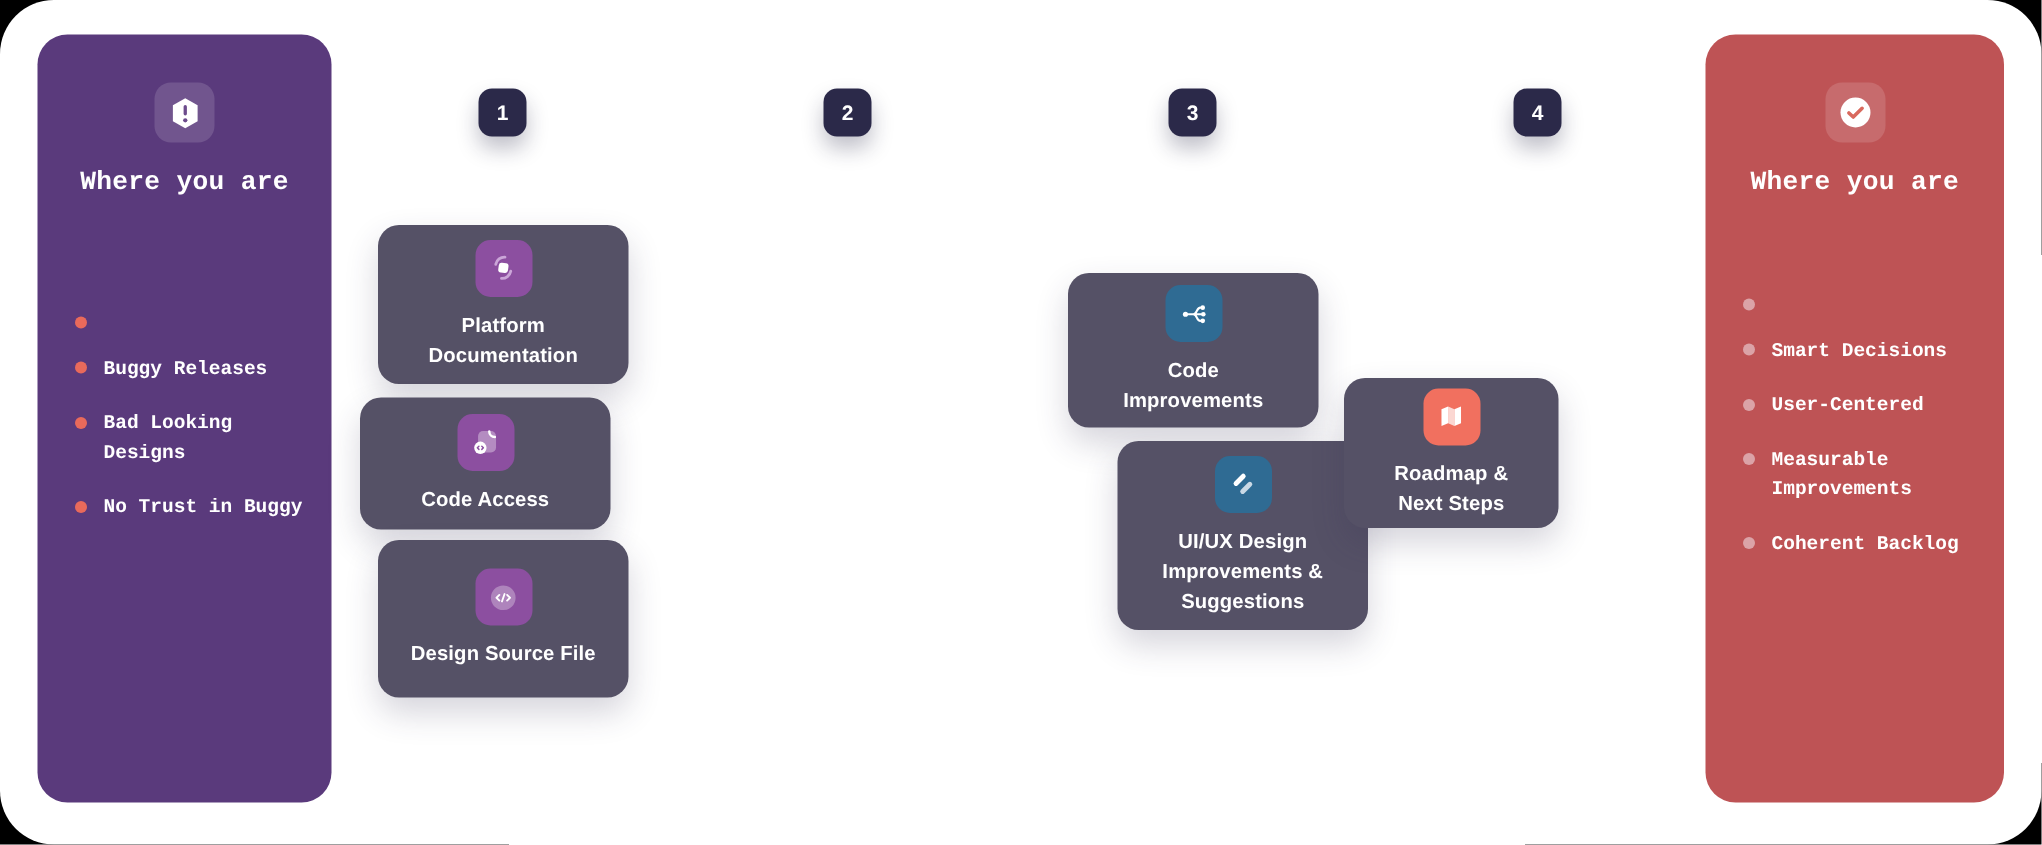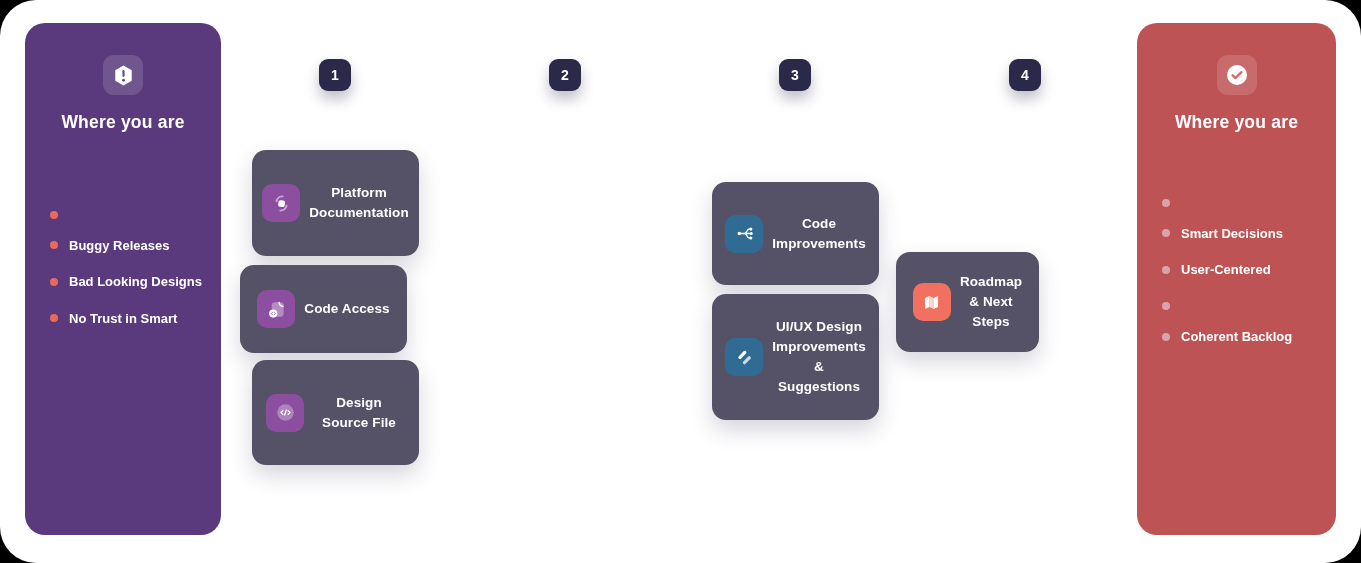--- a/index.html
+++ b/index.html
@@ -17,20 +17,21 @@
     border-radius: 36px;
     overflow: hidden;
   }
 
   
   .panel {
     position: absolute;
     top: 23px;
     height: 512px;
     border-radius: 20px;
+    font-family: Liberation Mono, monospace;
   }
   .panel-left  { left: 25px;   width: 196px; background: var(--panel-left-bg); }
   .panel-right { left: 1137px; width: 199px; background: var(--panel-right-bg); }
 
   .panel-icon-wrap {
     width: 40px; height: 40px;
     border-radius: 11px;
     background: rgba(255,255,255,0.14);
     margin: 32px auto 0;
     display: flex; align-items: center; justify-content: center;
@@ -86,20 +87,21 @@
     box-shadow: 0 8px 14px rgba(30,28,60,0.28);
   }
 
   
   .card {
     position: absolute;
     background: var(--card-bg);
     border-radius: 14px;
     box-shadow: 0 10px 22px rgba(50,45,80,0.20);
     display: flex;
+    flex-direction: column;
     align-items: center;
     justify-content: center;
     gap: 9px;
     padding: 10px 14px;
   }
   .card.pad-lg { padding-left: 24px; padding-right: 24px; }
   .card-icon {
     width: 38px; height: 38px;
     border-radius: 10px;
     display: flex; align-items: center; justify-content: center;
@@ -139,21 +141,21 @@
       <li>
           <span class="dot"></span>
           <span>Buggy Releases</span>
         </li>
       <li>
           <span class="dot"></span>
           <span>Bad Looking Designs</span>
         </li>
       <li>
           <span class="dot"></span>
-          <span>No Trust in Smart</span>
+          <span>No Trust in Buggy</span>
         </li>
     </ul>
   </aside>
 
   <div class="badge" style="left:319px">
       <span>1</span>
     </div>
   <div class="badge" style="left:549px">
       <span>2</span>
     </div>
@@ -204,21 +206,21 @@
         <path d="M8.5,12 H12 M12,12 C15,12 14,7.4 17,7.4 M12,12 H17.4 M12,12 C15,12 14,16.6 17,16.6" stroke="#ffffff" stroke-width="1.5" fill="none" stroke-linecap="round"></path>
         <circle cx="6.6" cy="12" r="1.8" fill="#ffffff"></circle>
         <circle cx="18.6" cy="7.4" r="1.6" fill="#ffffff"></circle>
         <circle cx="19" cy="12" r="1.6" fill="#ffffff"></circle>
         <circle cx="18.6" cy="16.6" r="1.6" fill="#ffffff"></circle>
       </svg>
     </div>
     <div class="card-label">Code Improvements</div>
   </div>
 
-  <div class="card pad-lg" style="left:712px;top:294px;width:167px;height:126px">
+  <div class="card pad-lg" style="left:745px;top:294px;width:167px;height:126px">
     <div class="card-icon teal">
       <svg width="23" height="23" viewBox="0 0 24 24">
         <rect x="4.6" y="7.6" width="10.5" height="3.4" rx="1.7" transform="rotate(-45 9.8 9.3)" fill="#ffffff"></rect>
         <rect x="9.2" y="13.2" width="10.5" height="3.4" rx="1.7" transform="rotate(-45 14.4 14.9)" fill="#DCE6EE" opacity="0.9"></rect>
       </svg>
     </div>
     <div class="card-label">UI/UX Design Improvements &amp; Suggestions</div>
   </div>
 
   <div class="card pad-lg" style="left:896px;top:252px;width:143px;height:100px">
@@ -247,20 +249,21 @@
       <li>
           <span class="dot"></span>
           <span>Smart Decisions</span>
         </li>
       <li>
           <span class="dot"></span>
           <span>User-Centered</span>
         </li>
       <li>
           <span class="dot"></span>
+          <span>Measurable Improvements</span>
         </li>
       <li>
           <span class="dot"></span>
           <span>Coherent Backlog</span>
         </li>
     </ul>
   </aside>
 
 </div>
 

